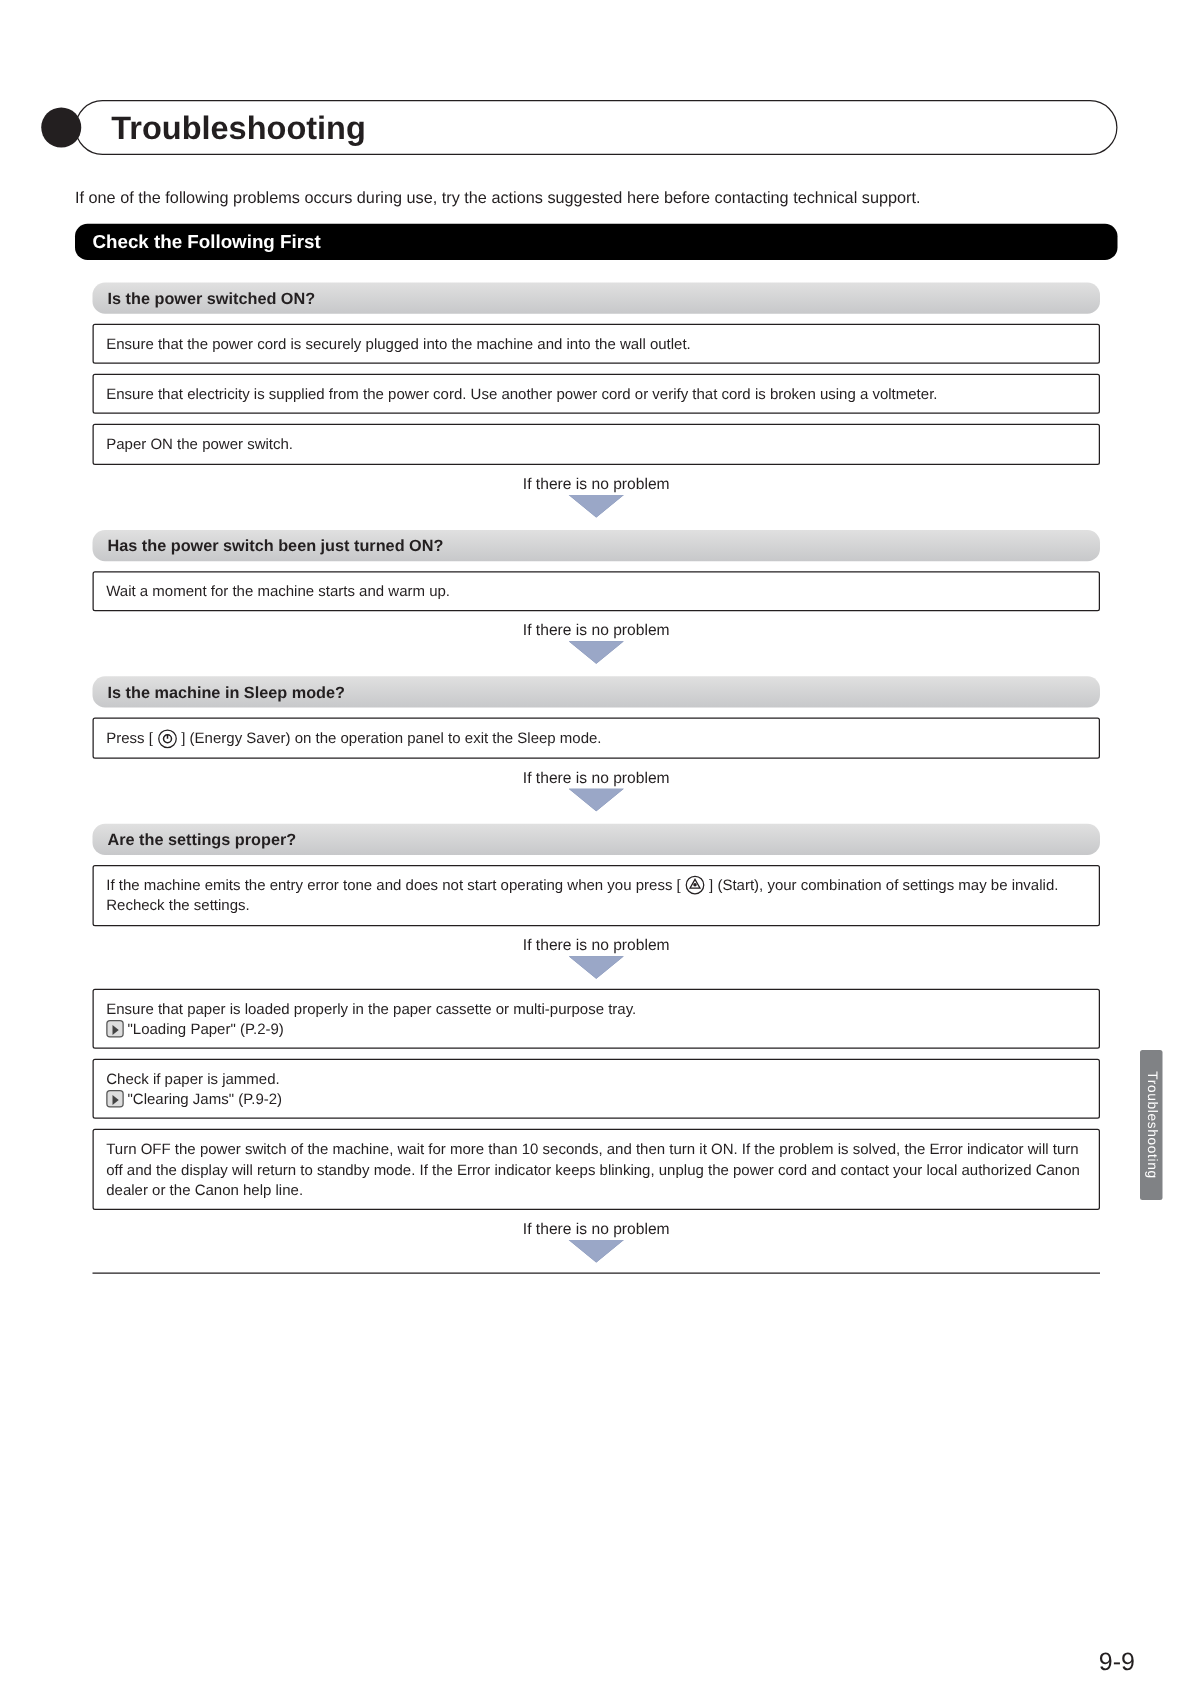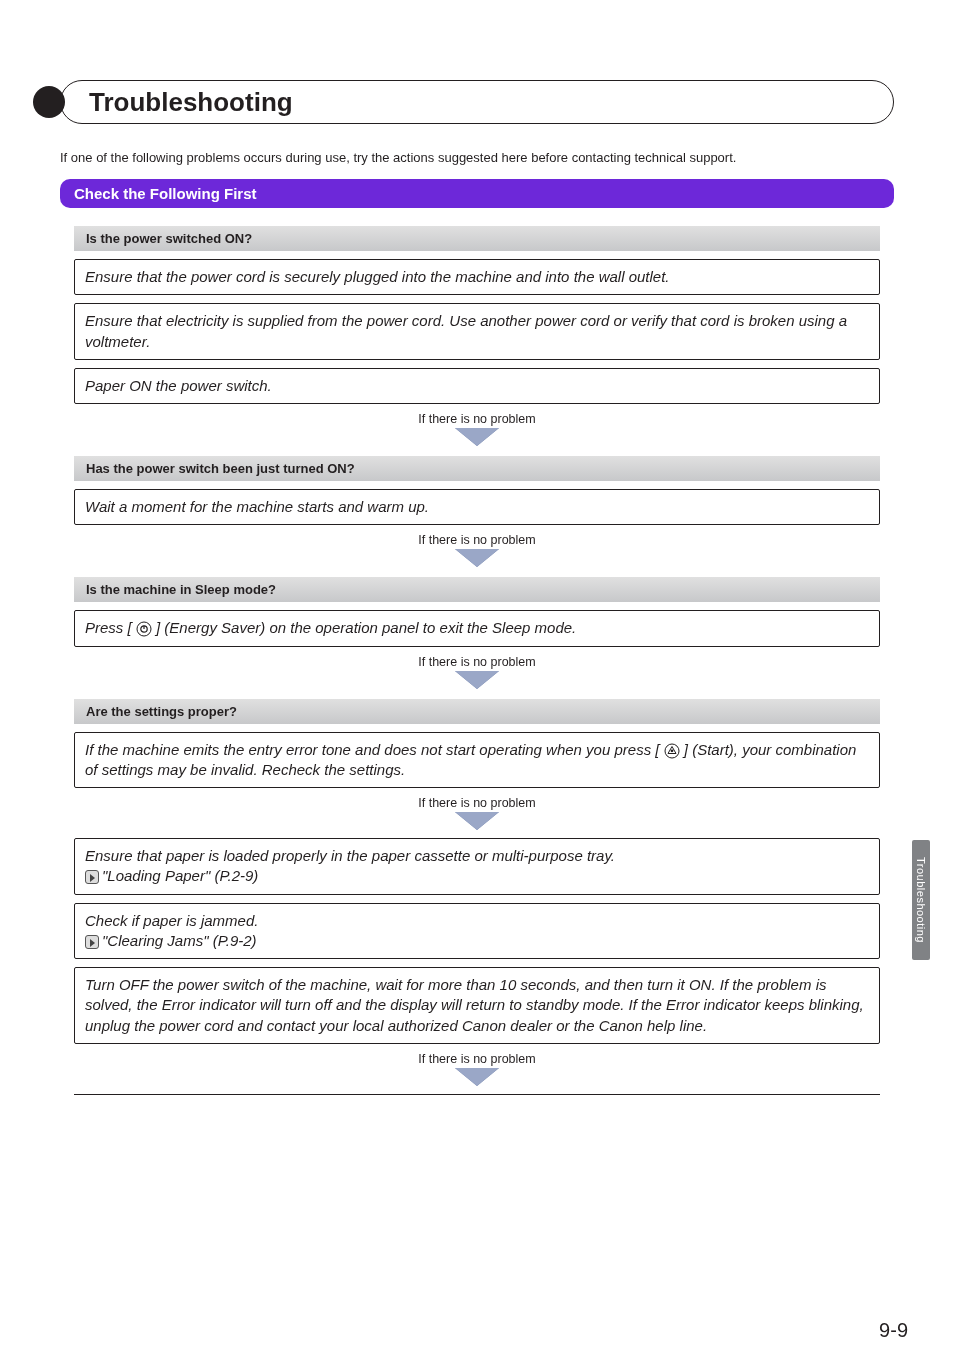--- a/index.html
+++ b/index.html
@@ -4,23 +4,23 @@
 <style>
   * { box-sizing: border-box; margin: 0; padding: 0; }
   html, body { width: 954px; height: 1350px; background: #fff; font-family: "Segoe UI", Arial, sans-serif; color: #231f20; }
   .page { position: relative; width: 954px; height: 1350px; padding: 60px 60px 40px 60px; margin-top: 20px; }
   .side-tab { position: absolute; right: 24px; top: 820px; width: 18px; height: 120px; background: #808285; border-radius: 2px; display: flex; align-items: center; justify-content: center; }
   .side-tab span { writing-mode: vertical-rl; color: #fff; font-size: 11px; letter-spacing: 0.5px; }
   .title-band { position: relative; border: 1px solid #231f20; border-radius: 22px; height: 44px; display: flex; align-items: center; padding-left: 28px; margin-bottom: 26px; }
   .title-band .dot { position: absolute; left: -28px; top: 50%; transform: translateY(-50%); width: 32px; height: 32px; background: #231f20; border-radius: 50%; }
   .title-band h1 { font-size: 26px; font-weight: 700; }
   .intro { font-size: 13px; margin-bottom: 14px; }
-  .section-bar { background: #6d28d9; color: #fff; font-weight: 700; font-size: 15px; padding: 6px 14px; border-radius: 10px; margin-bottom: 18px; }
-  .sub-bar { background: linear-gradient(to bottom, #e0e0e0, #c7c8ca); font-weight: 700; font-size: 13px; padding: 5px 12px; border-radius: 0; margin: 10px 0 6px 0; }
-  .box { border: 1px solid #231f20; border-radius: 2px; padding: 7px 10px; font-size: 15px; margin: 8px 0; line-height: 1.35; font-style: italic; }
+  .section-bar { background: #000000; color: #fff; font-weight: 700; font-size: 15px; padding: 6px 14px; border-radius: 10px; margin-bottom: 18px; }
+  .sub-bar { background: linear-gradient(to bottom, #e0e0e0, #c7c8ca); font-weight: 700; font-size: 13px; padding: 5px 12px; border-radius: 10px; margin: 10px 0 6px 0; }
+  .box { border: 1px solid #231f20; border-radius: 2px; padding: 7px 10px; font-size: 12px; margin: 8px 0; line-height: 1.35; }
   .flow-label { text-align: center; font-size: 12.5px; margin-top: 4px; }
   .arrow-wrap { display: flex; justify-content: center; margin: 2px 0 8px 0; }
   .arrow { width: 0; height: 0; border-left: 22px solid transparent; border-right: 22px solid transparent; border-top: 18px solid #9aa7c7; filter: drop-shadow(0 0 0.5px #6d7fa8); }
   .content { margin-left: 14px; margin-right: 14px; }
   .inline-icon { display: inline-flex; vertical-align: middle; }
   .ref-icon { display:inline-block; width:14px; height:14px; border:1px solid #555; border-radius:3px; background:#ddd; position:relative; vertical-align:-3px; margin-right:3px; }
   .ref-icon::after { content:""; position:absolute; left:4px; top:3px; width:0; height:0; border-top:4px solid transparent; border-bottom:4px solid transparent; border-left:5px solid #444; }
   .divider { border: none; border-top: 1px solid #231f20; margin-top: 6px; }
   .page-num { position: absolute; right: 46px; bottom: 28px; font-size: 20px; color: #231f20; text-align: right; }
 </style>

